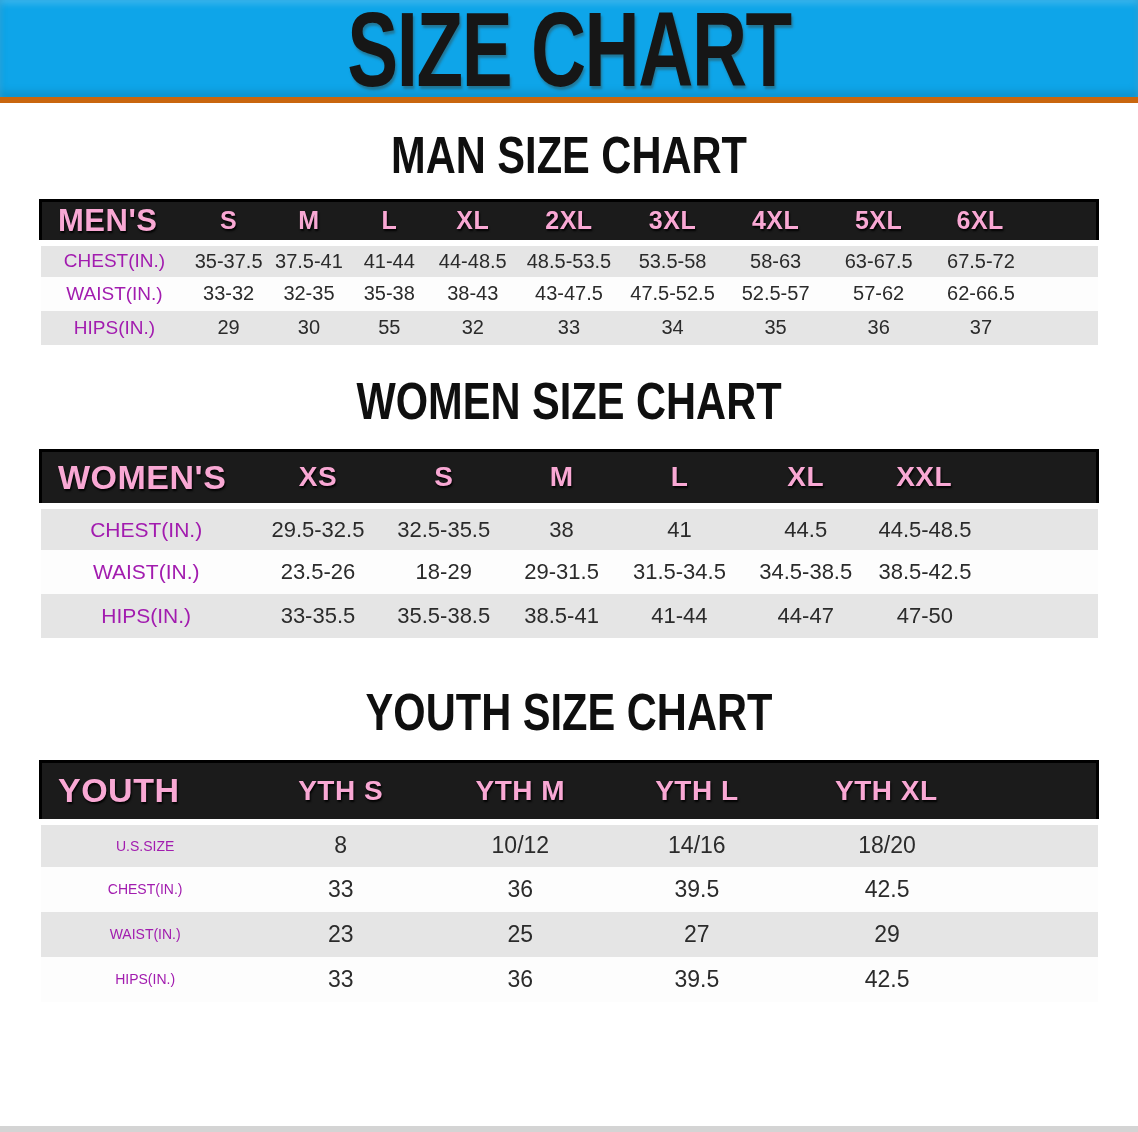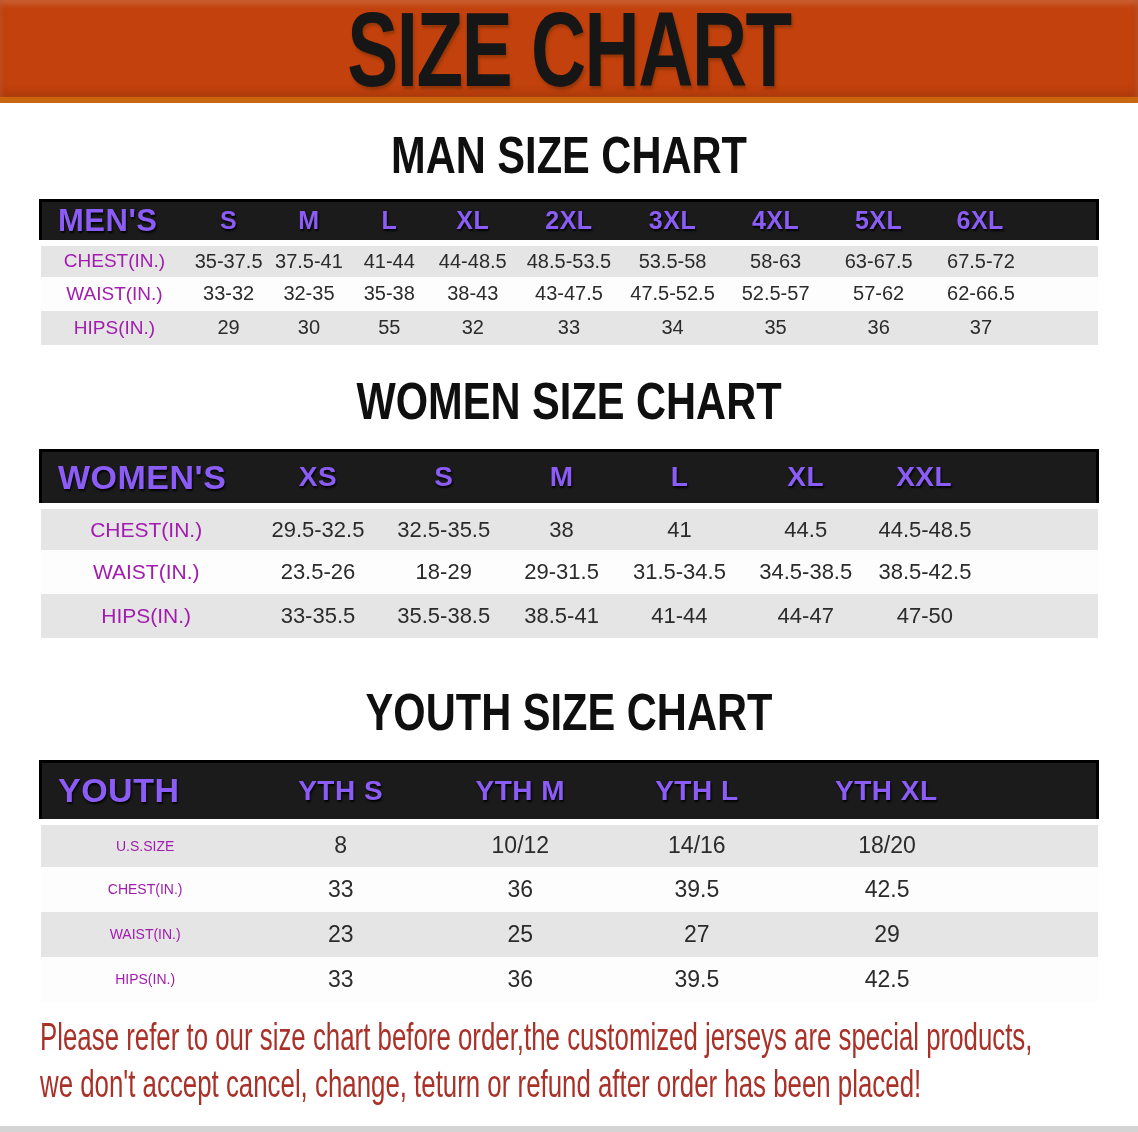--- a/index.html
+++ b/index.html
@@ -4,21 +4,21 @@
 <style>
   html, body { margin:0; padding:0; }
   body {
     width:1138px; height:1132px; position:relative; overflow:hidden;
     background:#ffffff;
     font-family:"Liberation Sans", sans-serif;
   }
 
   
   .banner {
-    height:97px; background:#c2410c; border-bottom:6px solid #c9660e;
+    height:97px; background:#0ea5e9; border-bottom:6px solid #c9660e;
     display:flex; align-items:center; justify-content:center;
     box-shadow: inset 0 -5px 8px rgba(0,0,0,.12), inset 0 4px 6px rgba(255,255,255,.18);
   }
   .banner-title {
     margin:0; font-size:106px; font-weight:700; line-height:1;
     color:#161616; letter-spacing:-2px;
     transform:scaleX(.72); transform-origin:50% 50%;
     text-shadow:2px 3px 3px rgba(70,35,0,.35);
     white-space:nowrap;
   }
@@ -34,21 +34,21 @@
   .sec-youth .section-heading { margin:48px 0 22px; }
 
   
   table.size-table {
     width:1060px; margin:0 auto; border-collapse:collapse; table-layout:fixed;
   }
   table.size-table thead tr {
     background:#1b1b1b; border:3px solid #000; border-bottom:6px solid #fff;
   }
   table.size-table th {
-    color:#8b5cf6; font-weight:700; text-align:center; padding:0;
+    color:#f9a8d4; font-weight:700; text-align:center; padding:0;
     letter-spacing:.5px; text-shadow:1px 2px 2px rgba(0,0,0,.9);
   }
   table.size-table th.corner { text-align:left; padding-left:16px; }
   table.size-table td {
     text-align:center; color:#2b2b2b; padding:0;
   }
   table.size-table tbody tr:nth-child(odd) td { background:#e5e5e5; }
   table.size-table tbody tr:nth-child(even) td { background:#fdfdfd; }
   table.size-table td.rowlabel { color:#a21caf; }
 
@@ -270,19 +270,15 @@
             <td class="rowlabel">HIPS(IN.)</td>
             <td>33</td>
             <td>36</td>
             <td>39.5</td>
             <td>42.5</td>
           </tr>
         </tbody>
     </table>
   </section>
 
-  <footer class="disclaimer">
-    <p>Please refer to our size chart before order,the customized jerseys are special products,</p>
-    <p>we don't accept cancel, change, teturn or refund after order has been placed!</p>
-  </footer>
 
   <div class="bottom-strip"></div>
 </div>
 
 </body></html>

